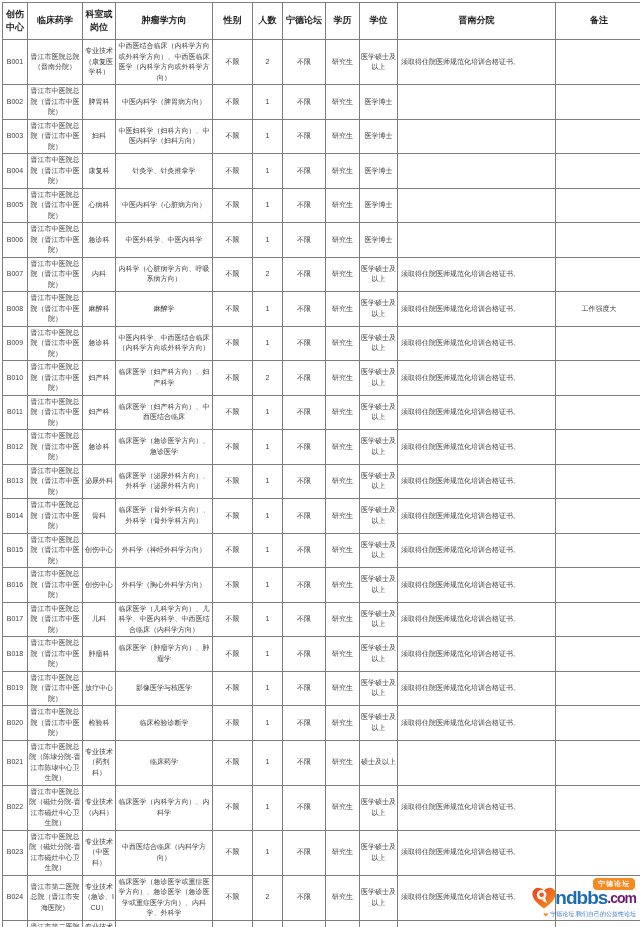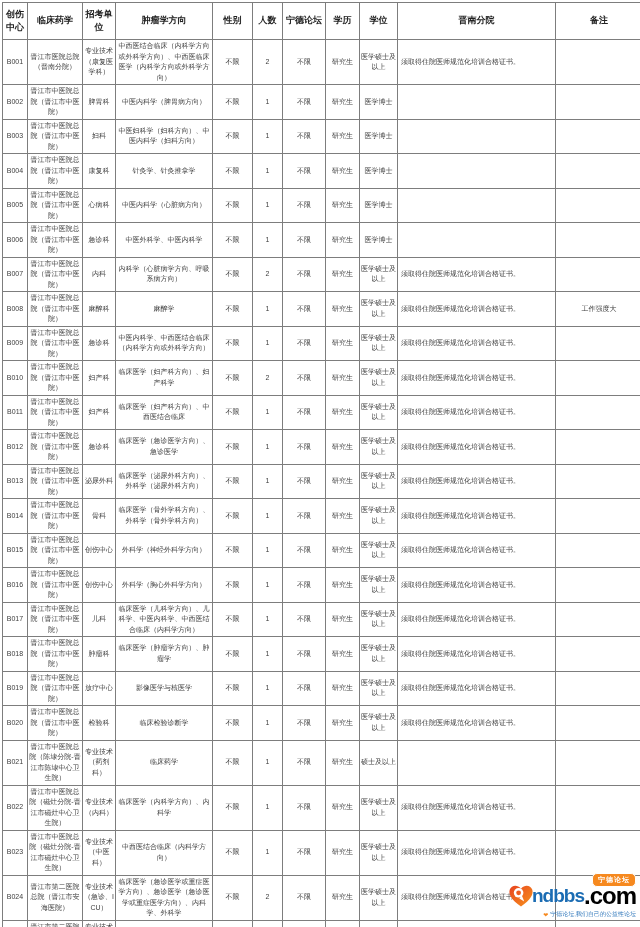--- a/index.html
+++ b/index.html
@@ -14,21 +14,21 @@
   .position-table td{
     font-size:7px;color:#3d3d3d;text-align:center;vertical-align:middle;
     padding:1px 1px;line-height:1.5;word-break:break-all;
   }
   .position-table td.other{text-align:left;padding-left:3px;}
   
   .watermark{position:absolute;right:2px;bottom:6px;width:138px;z-index:5;}
   .wm-row{display:flex;align-items:center;position:relative;justify-content:flex-end;}
   .wm-heart{width:26px;height:24px;flex:0 0 auto;margin-right:-2px;}
   .wm-brand{font-size:19px;font-weight:bold;color:#1b6cb3;letter-spacing:-1px;}
-  .wm-tld{font-size:24px;font-weight:bold;color:#000000;letter-spacing:-1px;}
+  .wm-tld{font-size:14px;font-weight:bold;color:#701a75;letter-spacing:-1px;}
   .wm-badge{
     position:absolute;top:-9px;right:0px;background:#f6891f;color:#fff;
     font-size:7px;font-weight:bold;padding:1px 5px;border-radius:5px;border:1px solid #fff;
     letter-spacing:1px;white-space:nowrap;
   }
   .wm-tagline{display:flex;align-items:center;justify-content:flex-end;gap:2px;margin-top:0px;}
   .wm-tagline-icon{color:#f6891f;font-size:6px;line-height:1;}
   .wm-tagline-text{font-size:6px;color:#2f77bb;white-space:nowrap;letter-spacing:0px;}
 </style>
 </head>
@@ -46,21 +46,21 @@
         <col style="width:43px">
         <col style="width:34px">
       <col style="width:38px">
         <col style="width:158px">
         <col style="width:87px">
     </colgroup>
     <thead>
       <tr>
         <th>创伤中心</th>
         <th>临床药学</th>
-        <th>招考单位</th>
+        <th>科室或岗位</th>
         <th>肿瘤学方向</th>
         <th>性别</th>
         <th>人数</th>
         <th>宁德论坛</th>
         <th>学历</th>
         <th>学位</th>
         <th>晋南分院</th>
         <th>备注</th>
       </tr>
     </thead>

